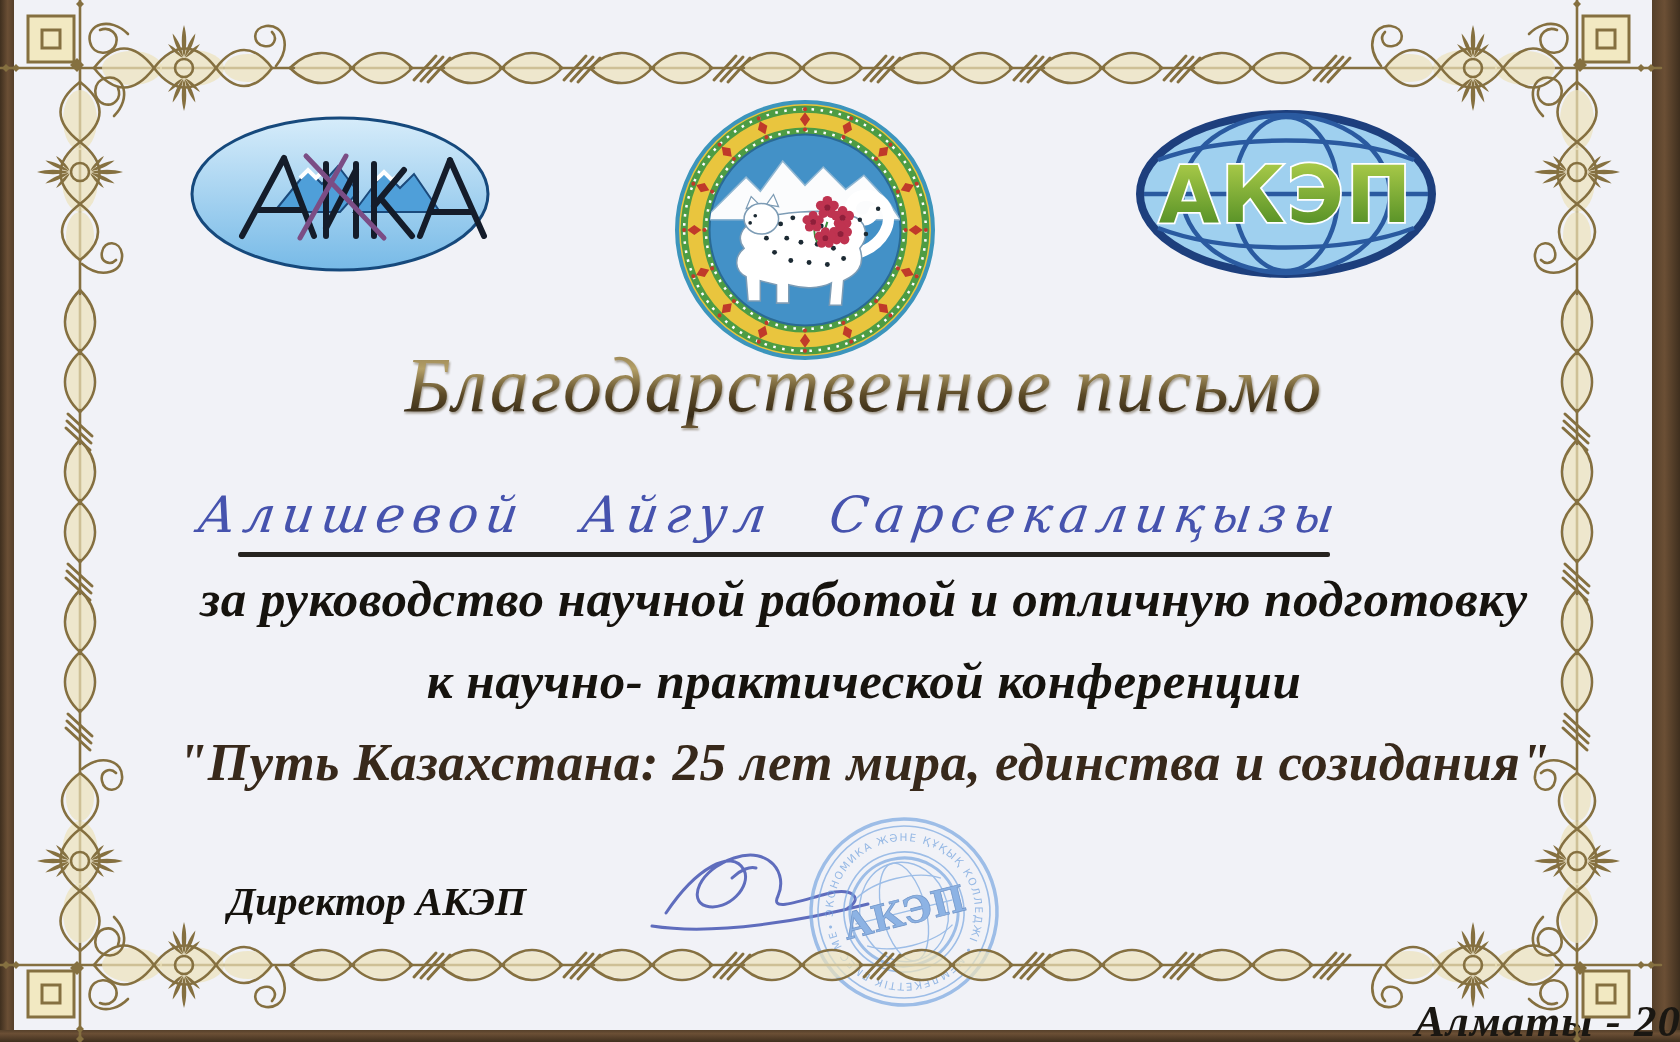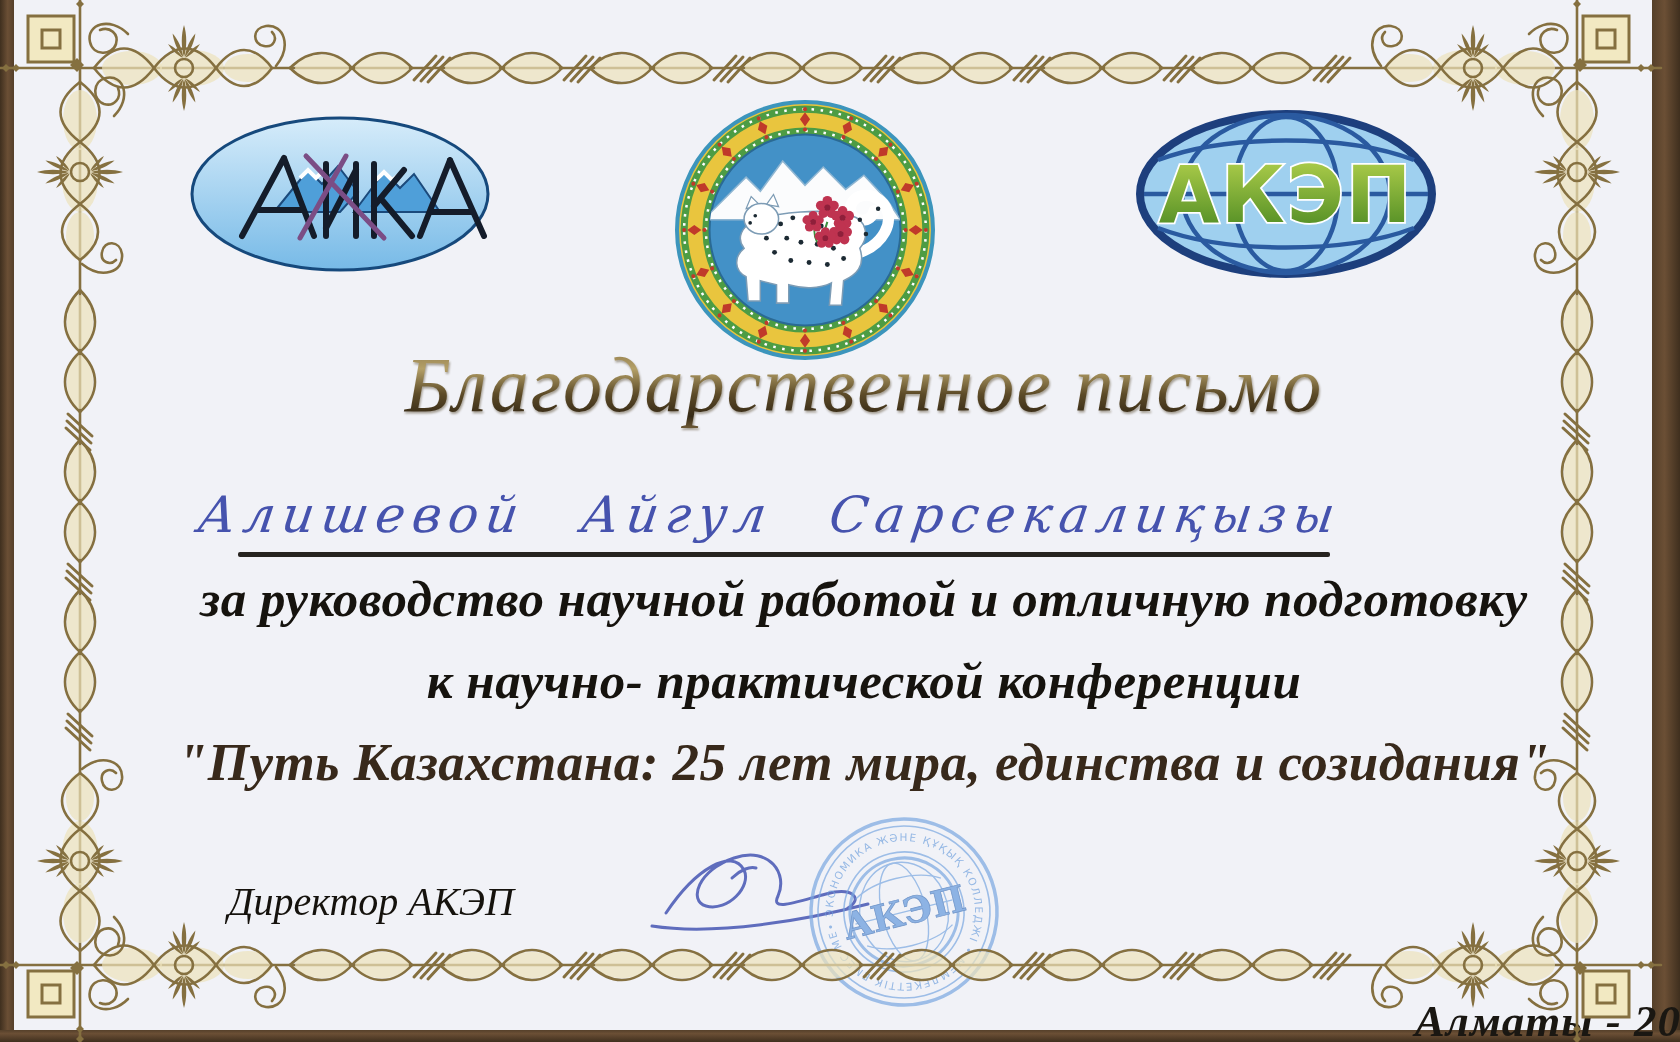--- a/index.html
+++ b/index.html
@@ -42,21 +42,21 @@
   .bodyline{
     position:absolute;left:0;width:100%;text-align:center;z-index:3;
     font-family:"Liberation Serif", serif;font-style:italic;font-weight:bold;
     color:#16130e;font-size:51px;letter-spacing:.5px;
   }
   .body1{top:570px;}
   .body2{top:652px;}
   .quote{top:732px;color:#38291b;font-size:53px;}
   .sig-label{
     position:absolute;top:878px;z-index:3;font-family:"Liberation Serif", serif;
-    font-style:italic;font-weight:normal;font-size:40px;color:#15120d;
+    font-style:italic;font-weight:bold;font-size:40px;color:#15120d;
   }
   .sig-pos{left:228px;}
   .sig-name{left:1052px;}
   .footer{
     position:absolute;left:0;top:995px;width:100%;text-align:right;z-index:3;
     font-family:"Liberation Serif", serif;font-style:italic;font-weight:bold;
     font-size:45px;color:#1a1712;letter-spacing:1px;
   }
   .signature{position:absolute;left:636px;top:808px;z-index:3;}
   .stamp{position:absolute;left:806px;top:814px;z-index:4;opacity:.85;transform:rotate(-14deg);}

